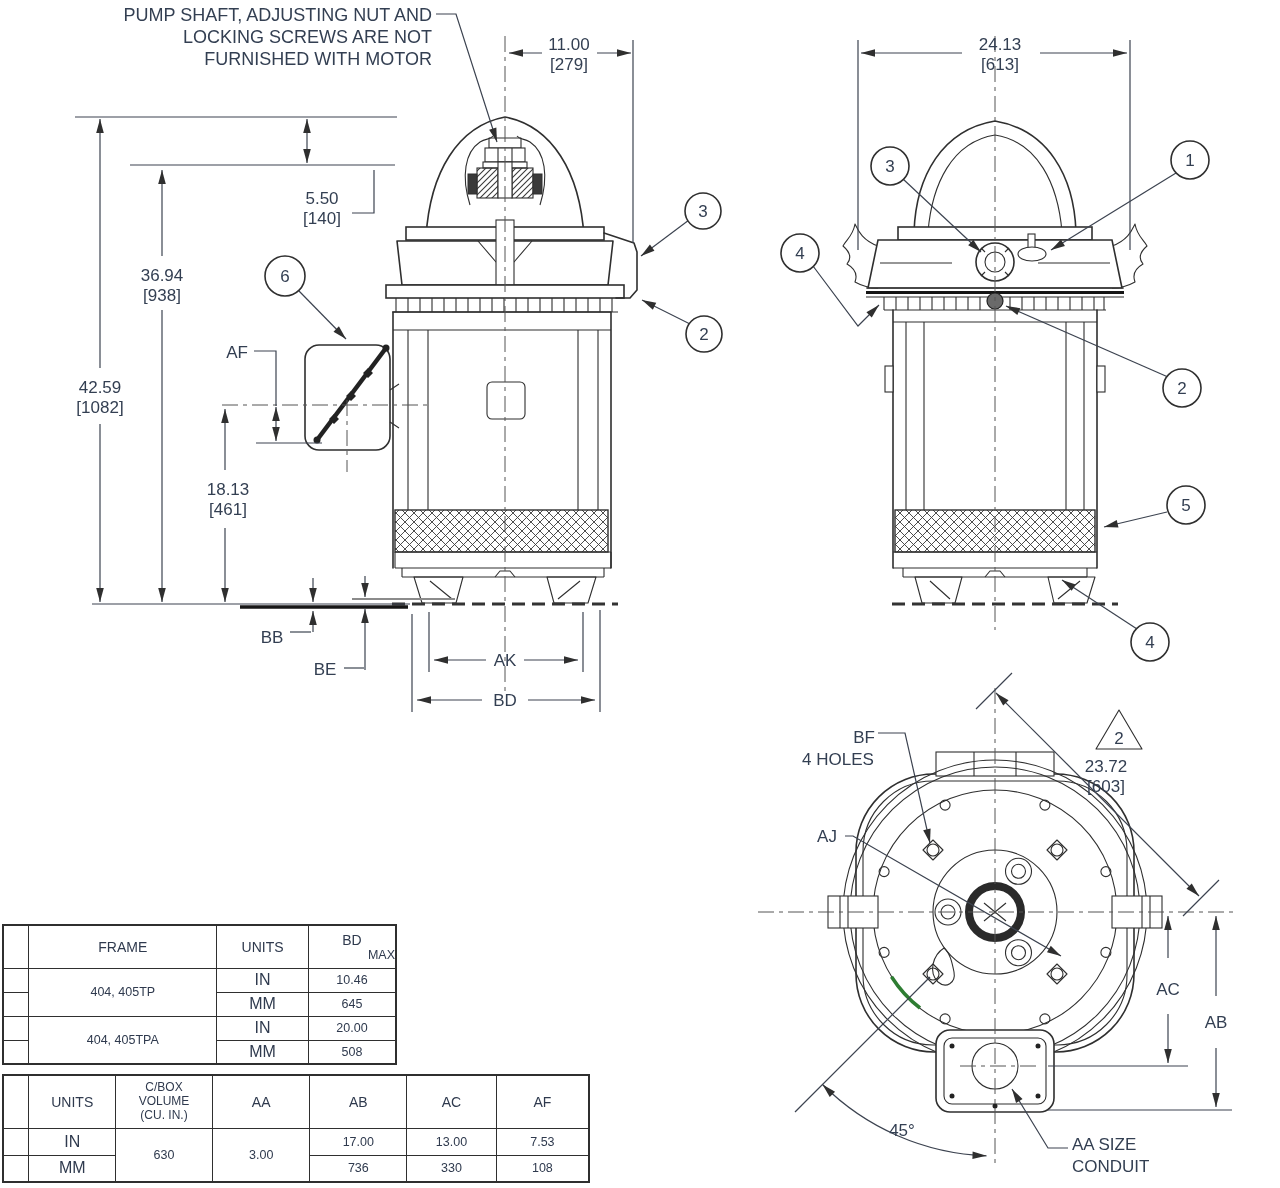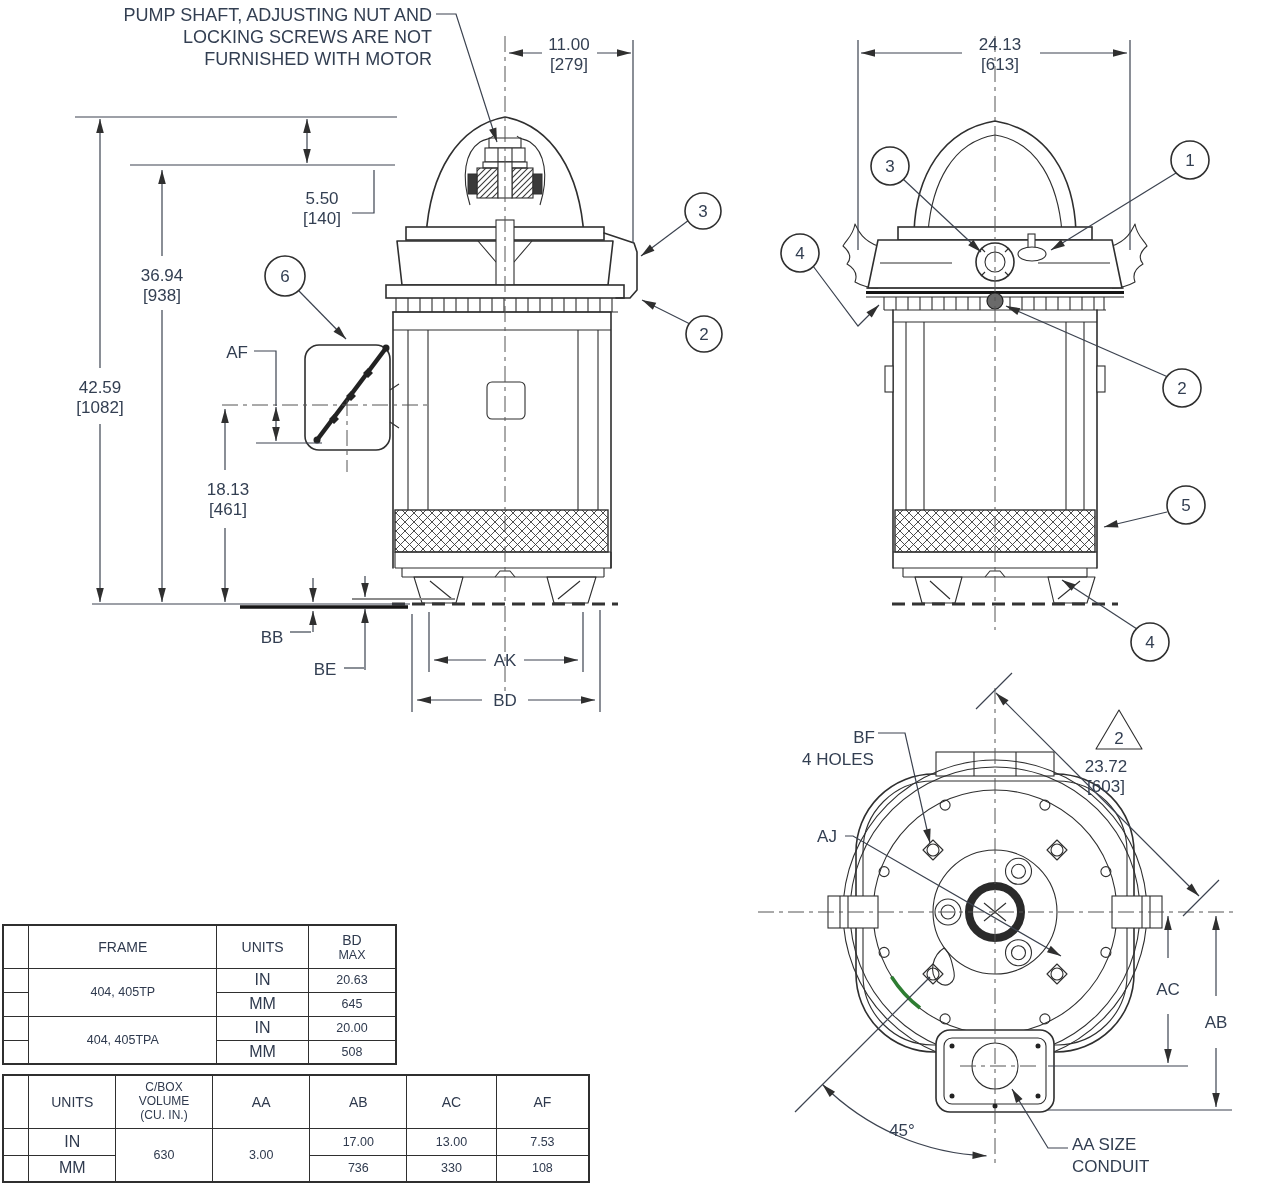--- a/index.html
+++ b/index.html
@@ -20,21 +20,21 @@
   .dashb{fill:none;stroke:#333;stroke-width:3;stroke-dasharray:13 7;}
   .thk{fill:none;stroke:#161616;stroke-width:3.6;}
   .gry{fill:none;stroke:#8b8b8b;stroke-width:2;}
   .grn{fill:none;stroke:#2e7d32;stroke-width:3.5;}
   .balloon{fill:#fff;stroke:#2f2f2f;stroke-width:1.6;}
   
   .dtable{position:absolute;border-collapse:collapse;background:#fff;color:#2f3a4e;}
   .dtable td,.dtable th{border:1.6px solid #2f2f2f;text-align:center;vertical-align:middle;padding:0;font-weight:normal;}
   .dtable{border:2.4px solid #2f2f2f;}
   .hdr16{font-size:14px;}
-  .cell12{font-size:12.5px;}
+  .cell12{font-size:12.5px;text-align:right;}
   .cell11{font-size:16px;}
   .small10{font-size:12px;line-height:1.15;}
   #frameTable{left:2px;top:924px;width:395px;}
   #cboxTable{left:2px;top:1074px;width:588px;}
 </style>
 </head>
 <body>
 
 <div id="stage">
 
@@ -368,21 +368,21 @@
     <th class="hdr16">UNITS</th>
     <th>
       <div class="hdr16">BD</div>
       <div class="cell12">MAX</div>
     </th>
   </tr>
   <tr style="height:24px">
     <td></td>
     <td class="cell12" rowspan="2">404, 405TP</td>
     <td class="cell11">IN</td>
-    <td class="cell12">20.63</td>
+    <td class="cell12">10.46</td>
   </tr>
   <tr style="height:24px">
     <td></td>
     <td class="cell11">MM</td>
     <td class="cell12">645</td>
   </tr>
   <tr style="height:24px">
     <td></td>
     <td class="cell12" rowspan="2">404, 405TPA</td>
     <td class="cell11">IN</td>

